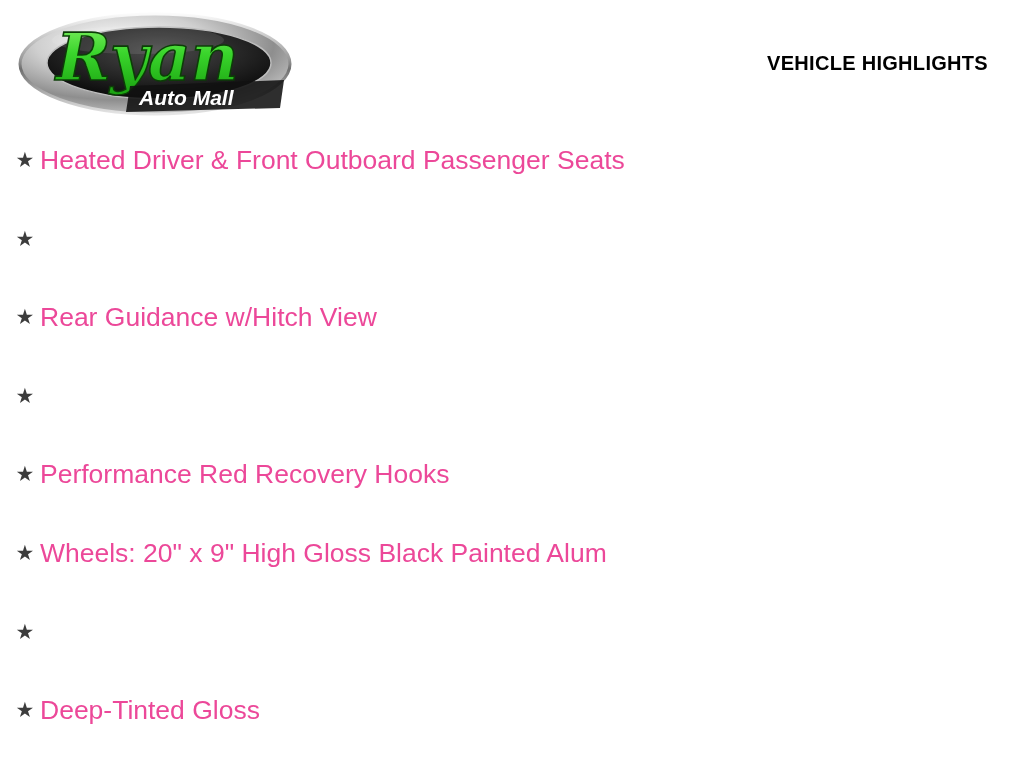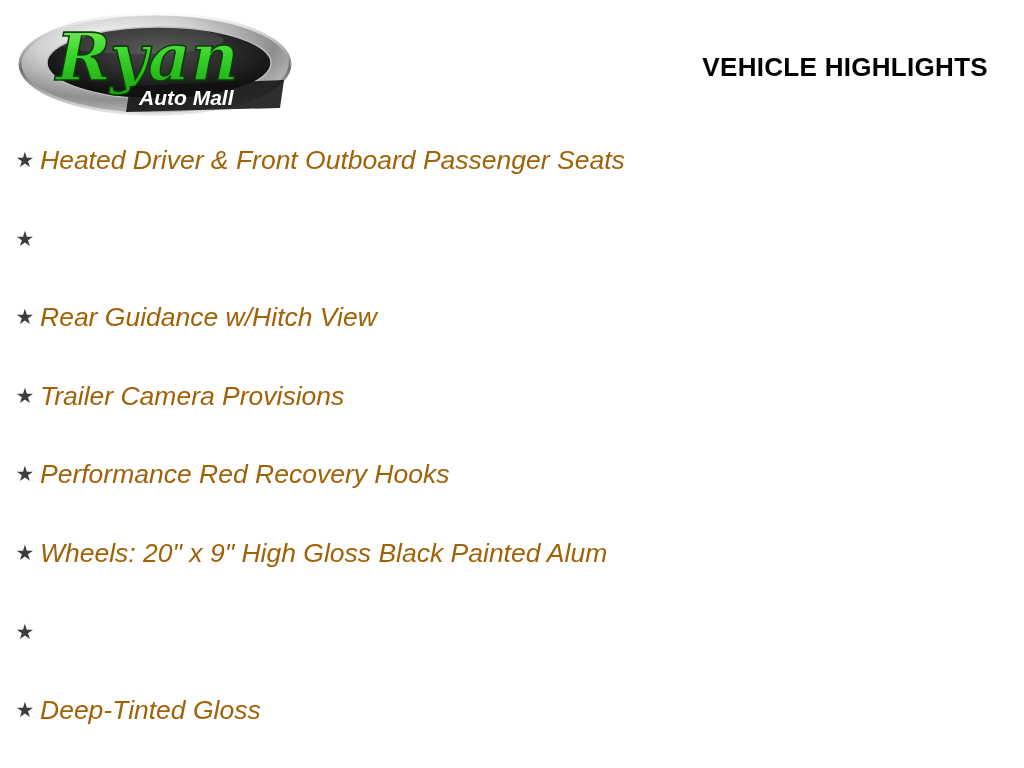--- a/index.html
+++ b/index.html
@@ -28,21 +28,21 @@
     position: absolute;
     left: 18px;
     top: 6px;
     width: 275px;
     height: 116px;
   }
   .header-title {
     position: absolute;
     right: 36px;
     top: 52px;
-    font-size: 26px;
+    font-size: 20px;
     font-weight: bold;
     color: #000000;
     letter-spacing: 0.3px;
     white-space: nowrap;
   }
   
   .highlights {
     list-style: none;
     margin: 0;
     padding: 14px 0 0 0;
@@ -59,24 +59,23 @@
     flex: 0 0 30px;
     text-align: center;
     font-size: 21px;
     line-height: 30px;
     color: #3c3c3c;
     padding-top: 3px;
   }
   .highlight-text {
     font-size: 26.5px;
     line-height: 34px;
-    color: #a16207;
+    color: #ec4899;
     white-space: nowrap;
     padding-top: 1px;
-    font-style: italic;
   }
 </style>
 </head>
 <body>
 
 <div class="page">
 
   <div class="header">
 
     <div class="logo">
@@ -133,21 +132,20 @@
     </li>
     <li class="highlight-row">
       <span class="bullet-star">★</span>
     </li>
     <li class="highlight-row">
       <span class="bullet-star">★</span>
       <span class="highlight-text">Rear Guidance w/Hitch View</span>
     </li>
     <li class="highlight-row">
       <span class="bullet-star">★</span>
-      <span class="highlight-text">Trailer Camera Provisions</span>
     </li>
     <li class="highlight-row">
       <span class="bullet-star">★</span>
       <span class="highlight-text">Performance Red Recovery Hooks</span>
     </li>
     <li class="highlight-row">
       <span class="bullet-star">★</span>
       <span class="highlight-text">Wheels: 20" x 9" High Gloss Black Painted Alum</span>
     </li>
     <li class="highlight-row">

